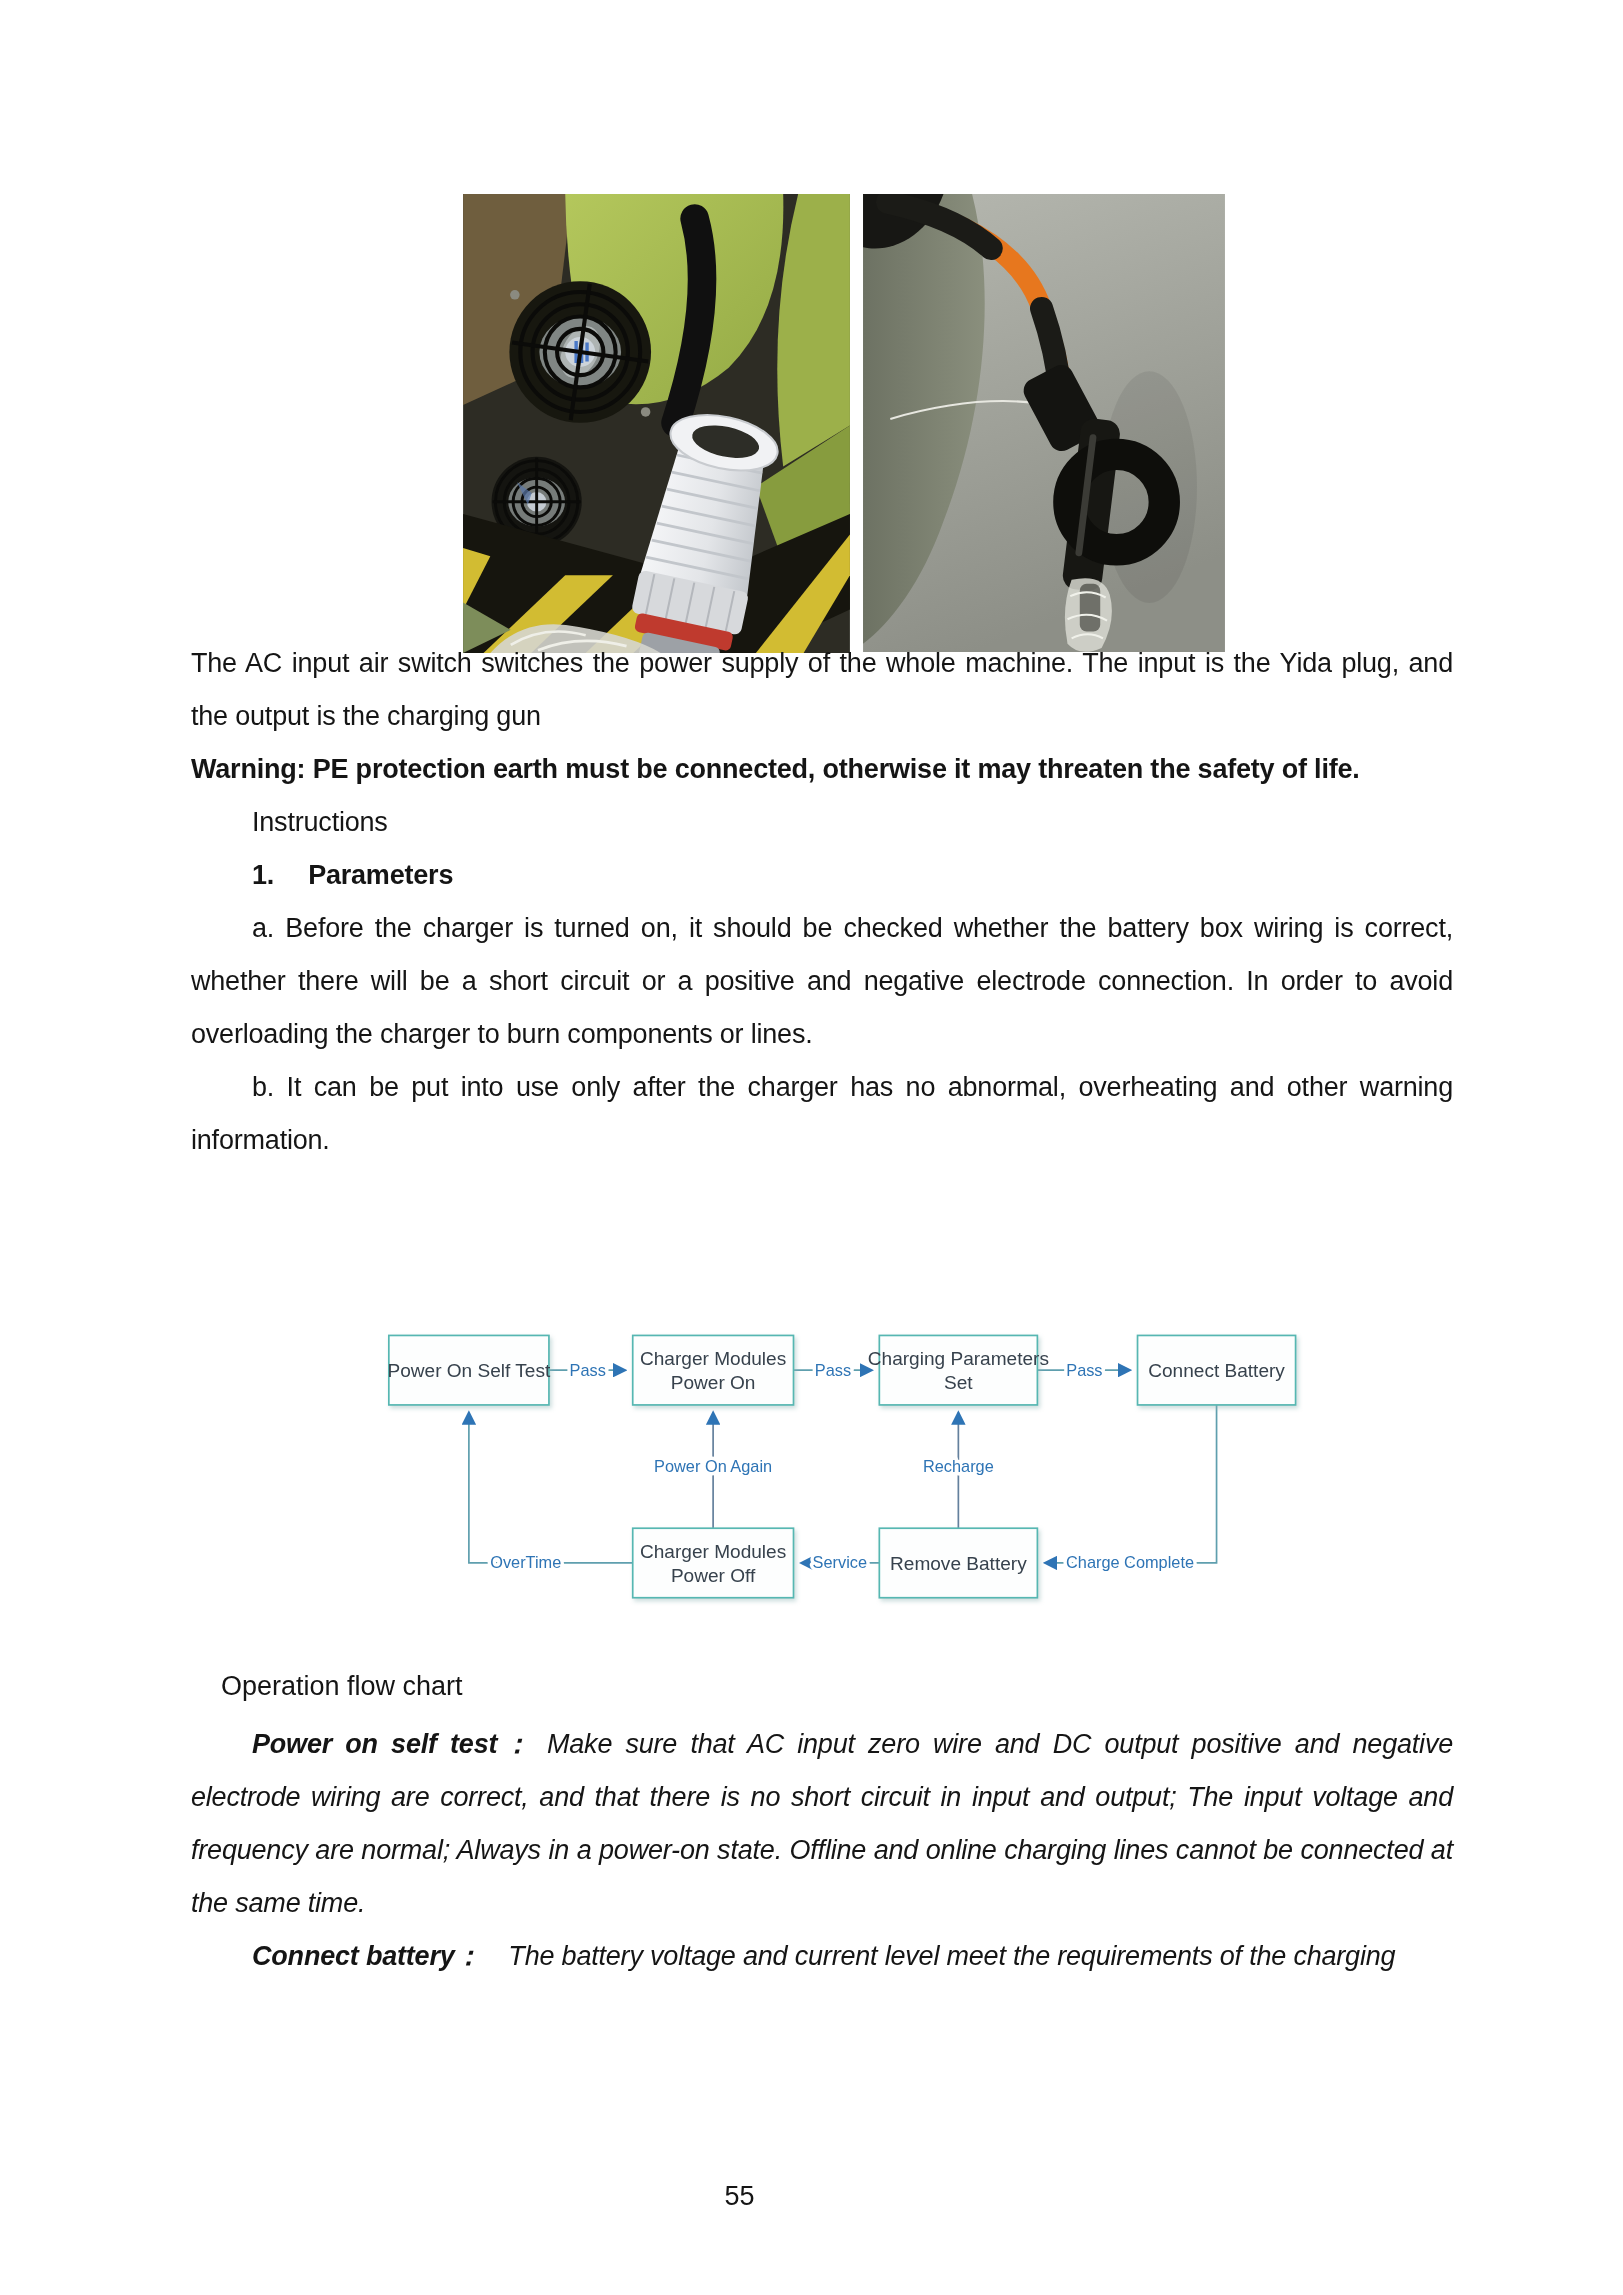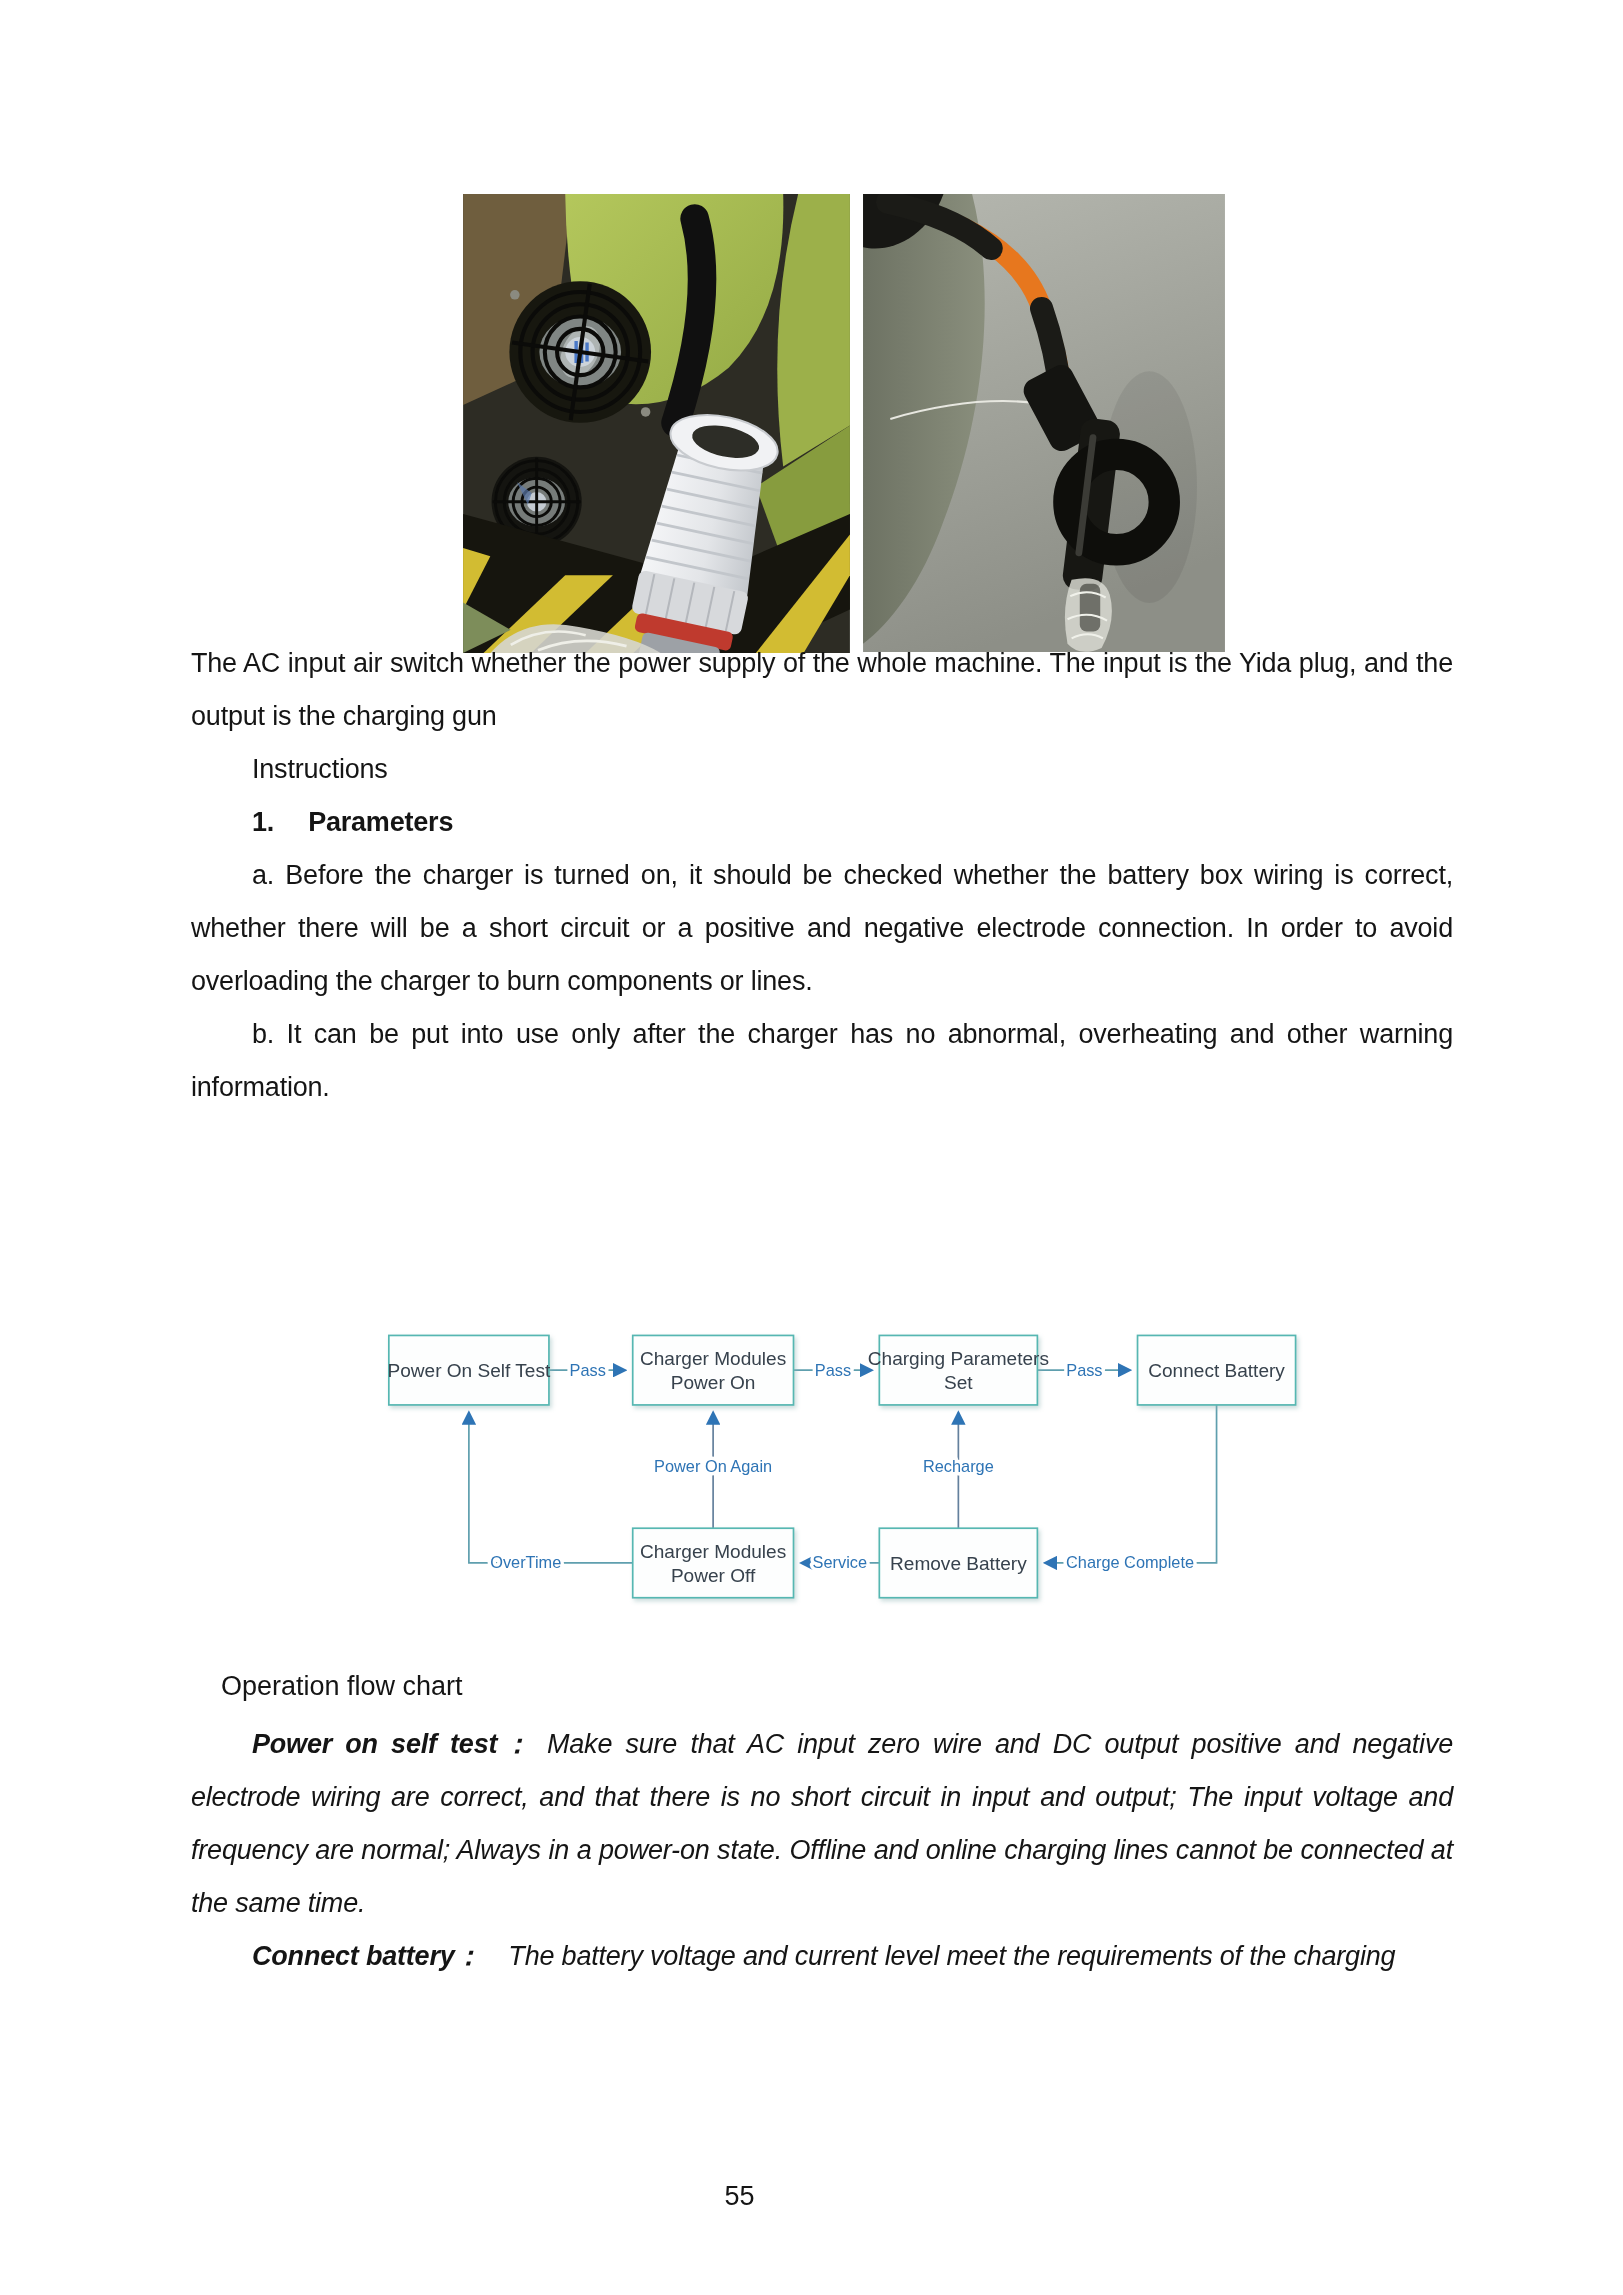--- a/index.html
+++ b/index.html
@@ -157,21 +157,22 @@
     <circle cx="372" cy="452" r="70" fill="none" stroke="#0e0e0b" stroke-width="46"></circle>
     <rect x="322" y="352" width="10" height="180" rx="5" transform="rotate(7 327 442)" fill="#3b3b36"></rect>
 
     <path d="M306,566 Q352,556 362,588 Q372,626 350,666 Q318,680 300,660 Q290,608 306,566 Z" fill="#d8d9d1" opacity="0.85"></path>
     <rect x="318" y="572" width="30" height="70" rx="10" fill="#22221d" opacity="0.55"></rect>
     <path d="M304,590 Q330,578 356,592 M300,624 Q330,610 358,626 M306,652 Q330,640 352,652" stroke="#f0f1ea" stroke-width="3" fill="none"></path>
   </g>
 </svg>
 
 <div class="abs textcol" style="top:637px;">
-  <p>The AC input air switch whether the power supply of the whole machine. The input is the Yida plug, and the output is the charging gun</p>
+  <p>The AC input air switch switches the power supply of the whole machine. The input is the Yida plug, and the output is the charging gun</p>
+  <p class="bold">Warning: PE protection earth must be connected, otherwise it may threaten the safety of life.</p>
   <p class="indent">Instructions</p>
   <p class="indent bold"><span>1.</span><span class="gap" style="width:34px;"></span><span>Parameters</span></p>
   <p class="indent">a. Before the charger is turned on, it should be checked whether the battery box wiring is correct, whether there will be a short circuit or a positive and negative electrode connection. In order to avoid overloading the charger to burn components or lines.</p>
   <p class="indent">b. It can be put into use only after the charger has no abnormal, overheating and other warning information.</p>
 </div>
 
 <svg class="abs" style="left:354px;top:1315px;" width="988" height="327" viewBox="0 0 1450 480">
   <defs>
     <marker id="ah" viewBox="0 0 10 10" refX="8.5" refY="5" markerWidth="8.5" markerHeight="8.5" orient="auto-start-reverse">
       <path d="M0,0 L10,5 L0,10 Z" fill="#2e74b5"></path>

